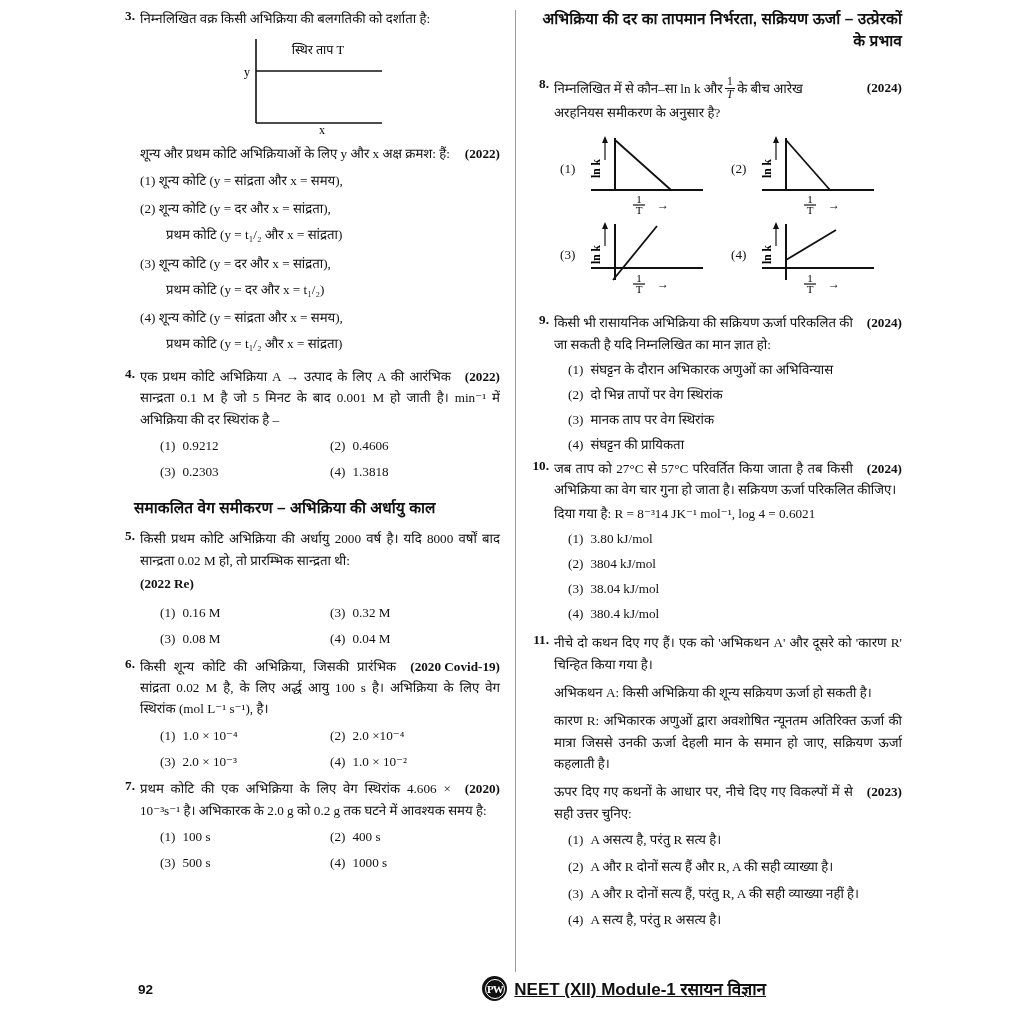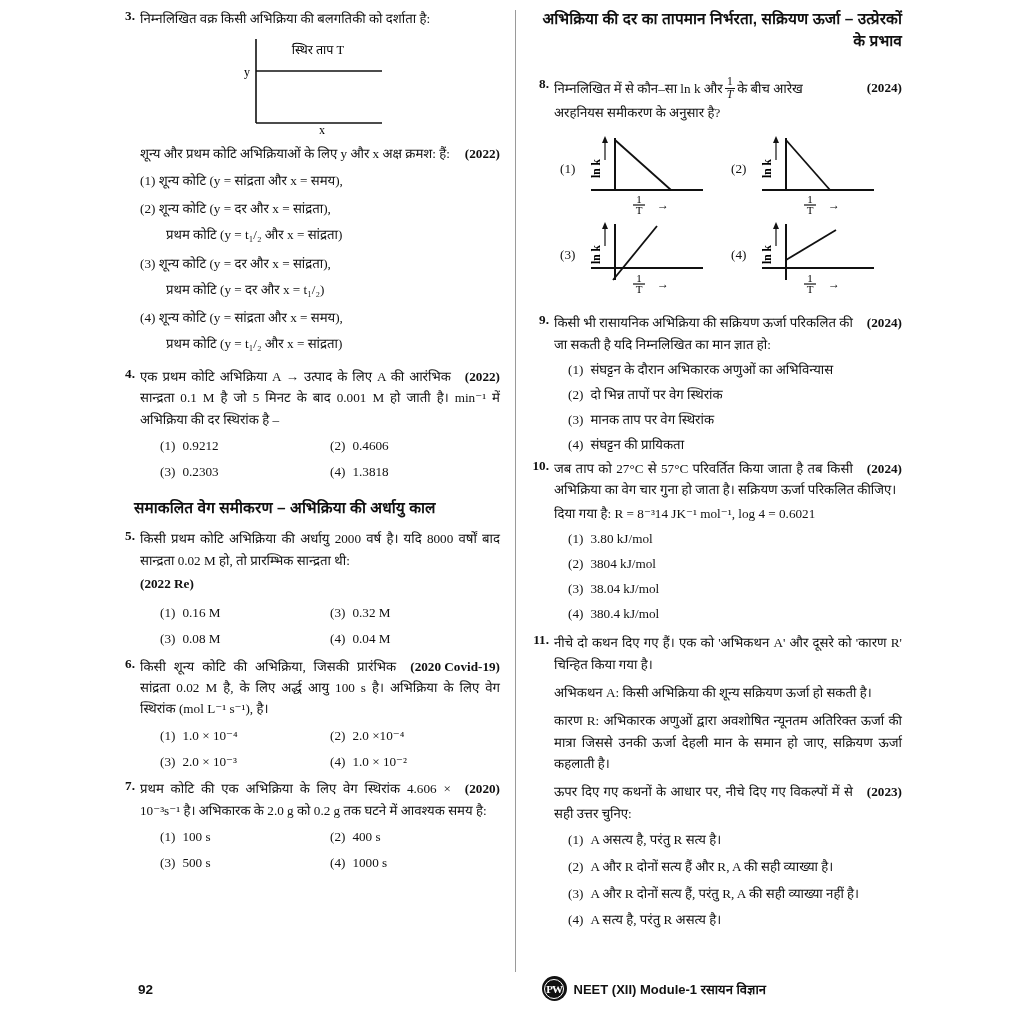--- a/index.html
+++ b/index.html
@@ -183,22 +183,23 @@
     align-items: center;
     justify-content: center;
     font-family: "Liberation Serif", serif;
     font-size: 11px;
     font-weight: bold;
     letter-spacing: -1px;
   }
   #footer-title {
     font-family: "Liberation Sans", sans-serif;
     font-weight: bold;
-    font-size: 13px;
+    font-size: 17px;
     white-space: nowrap;
+    text-decoration: underline;
   }
 </style>
 </head>
 <body>
 
 <div id="page">
 
   <div id="vdivider"></div>
 
   <div id="columns">

